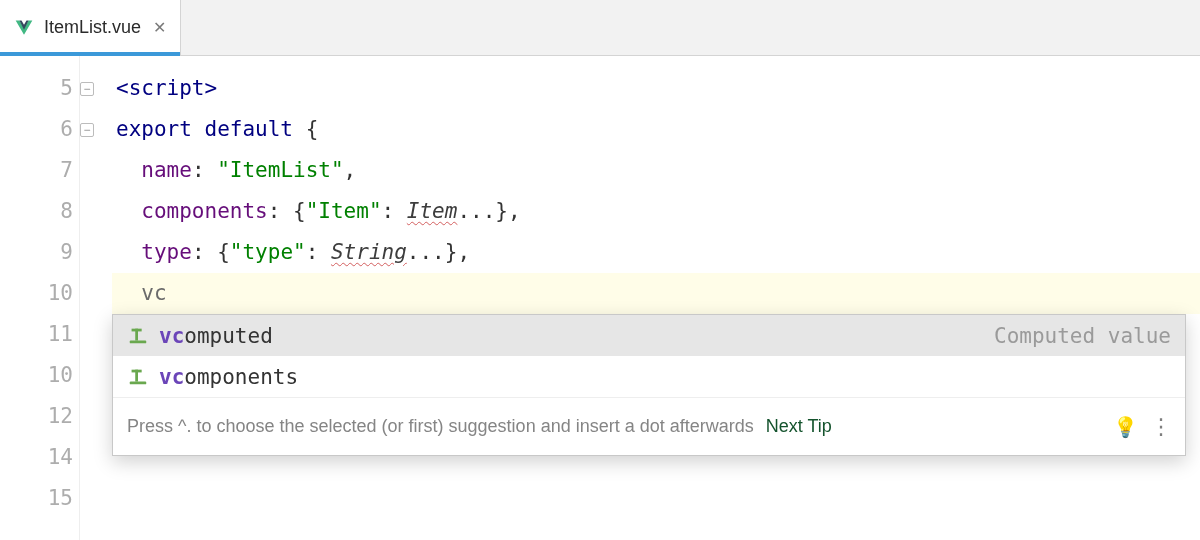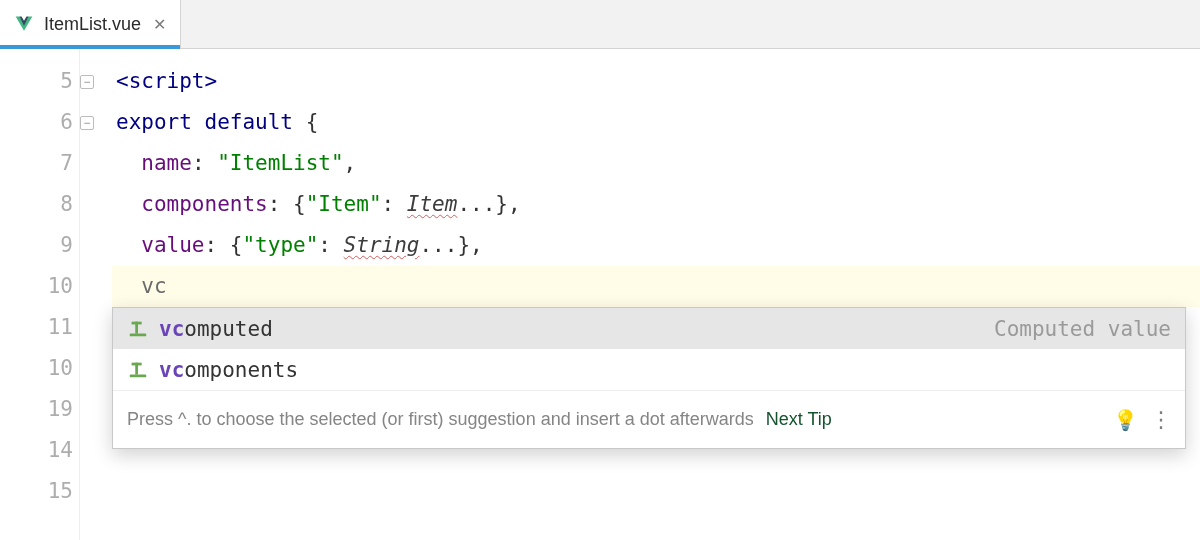--- a/index.html
+++ b/index.html
@@ -7,21 +7,21 @@
     font-family: "Menlo", "Consolas", monospace;
     background: #ffffff;
     font-size: 21px;
     color: #333;
     width: 1200px;
     height: 540px;
     overflow: hidden;
   }
   .tabbar {
     background: #f2f2f2;
-    height: 49px;
+    height: 56px;
     display: flex;
     align-items: stretch;
     border-bottom: 1px solid #d4d4d4;
   }
   .tab {
     display: flex;
     align-items: center;
     background: #ffffff;
     padding: 0 12px 0 14px;
     border-right: 1px solid #d4d4d4;
@@ -174,21 +174,21 @@
 <div class="editor">
   <div class="gutter" id="gutter">
       <div class="ln">5</div>
       <div class="ln">6</div>
       <div class="ln">7</div>
       <div class="ln">8</div>
       <div class="ln">9</div>
       <div class="ln">10</div>
       <div class="ln">11</div>
       <div class="ln">10</div>
-      <div class="ln">19</div>
+      <div class="ln">12</div>
       <div class="ln">14</div>
       <div class="ln">15</div>
     </div>
   <div class="foldcol" id="foldcol">
       <div class="fc"><span class="fold">−</span></div>
       <div class="fc"><span class="fold">−</span></div>
       <div class="fc"></div>
       <div class="fc"></div>
       <div class="fc"></div>
       <div class="fc"></div>
@@ -196,21 +196,21 @@
       <div class="fc"></div>
       <div class="fc"></div>
       <div class="fc"></div>
       <div class="fc"></div>
     </div>
   <div class="code" id="code">
       <div class="codeline"><span class="tk-tag">&lt;</span><span class="tk-tag">script</span><span class="tk-tag">&gt;</span></div>
       <div class="codeline"><span class="tk-kw">export default </span><span class="tk-pn">{</span></div>
       <div class="codeline">  <span class="tk-prop2">name</span><span class="tk-pn">: </span><span class="tk-str">"ItemList"</span><span class="tk-pn">,</span></div>
       <div class="codeline">  <span class="tk-prop2">components</span><span class="tk-pn">: {</span><span class="tk-str">"Item"</span><span class="tk-pn">: </span><span class="tk-cls squig">Item</span><span class="tk-pn">...},</span></div>
-      <div class="codeline">  <span class="tk-prop2">value</span><span class="tk-pn">: {</span><span class="tk-str">"type"</span><span class="tk-pn">: </span><span class="tk-cls squig">String</span><span class="tk-pn">...},</span></div>
+      <div class="codeline">  <span class="tk-prop2">type</span><span class="tk-pn">: {</span><span class="tk-str">"type"</span><span class="tk-pn">: </span><span class="tk-cls squig">String</span><span class="tk-pn">...},</span></div>
       <div class="codeline hl-current">  <span class="tk-typed">vc</span></div>
       <div class="codeline"></div>
       <div class="codeline"></div>
       <div class="codeline"></div>
       <div class="codeline"></div>
       <div class="codeline"></div>
     </div>
 
   <div class="popup">
     <div id="popup-list">

